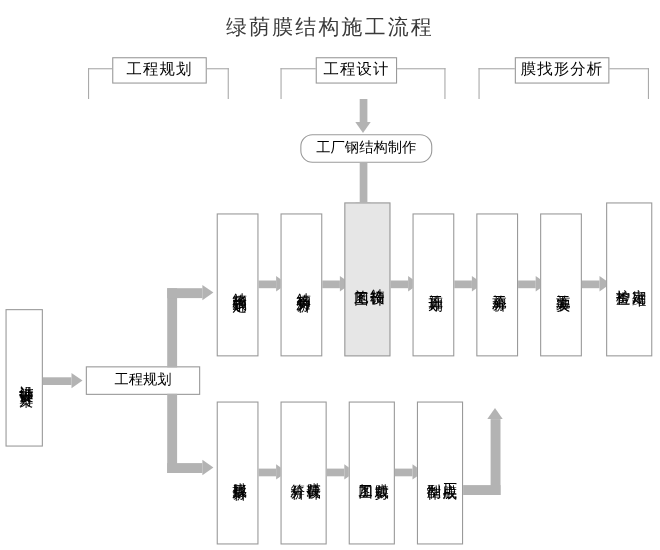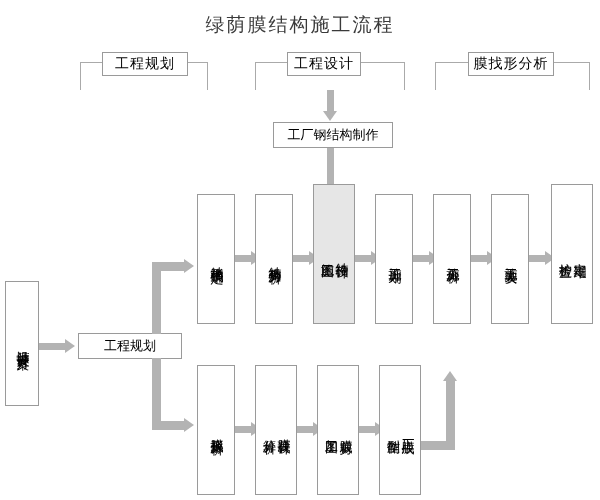--- a/index.html
+++ b/index.html
@@ -132,21 +132,21 @@
   <div class="box" style="left:78px; top:333px; width:104px; height:26px;">工程规划</div>
 
   <div class="arrow" style="left:152px; top:262px; width:9px; height:72px;"></div>
   <div class="arrow" style="left:152px; top:262px; width:32px; height:9px;"></div>
   <div class="arrow-head ah-right" style="left:184px; top:259px;"></div>
 
   <div class="arrow" style="left:152px; top:358px; width:9px; height:72px;"></div>
   <div class="arrow" style="left:152px; top:421px; width:32px; height:9px;"></div>
   <div class="arrow-head ah-right" style="left:184px; top:418px;"></div>
 
-  <div class="box" style="left:273px; top:122px; width:120px; height:26px;">工厂钢结构制作</div>
+  <div class="box" style="left:273px; top:122px; width:120px; height:26px;border-radius:11px;">工厂钢结构制作</div>
 
   <div class="arrow" style="left:327px; top:90px; width:7px; height:22px;"></div>
   <div class="arrow-head ah-down" style="left:323px; top:111px;"></div>
 
   <div class="arrow" style="left:327px; top:148px; width:7px; height:36px;"></div>
   <div class="arrow-head ah-down" style="left:323px; top:184px;"></div>
 
   <div class="box" style="left:197px; top:194px; width:38px; height:130px;">
     <div class="vbox">结构形式确定</div>
   </div>

